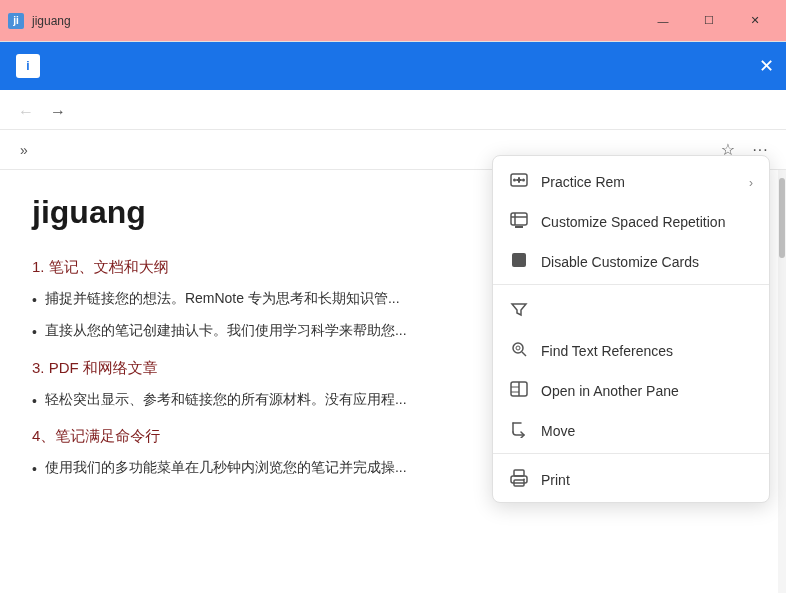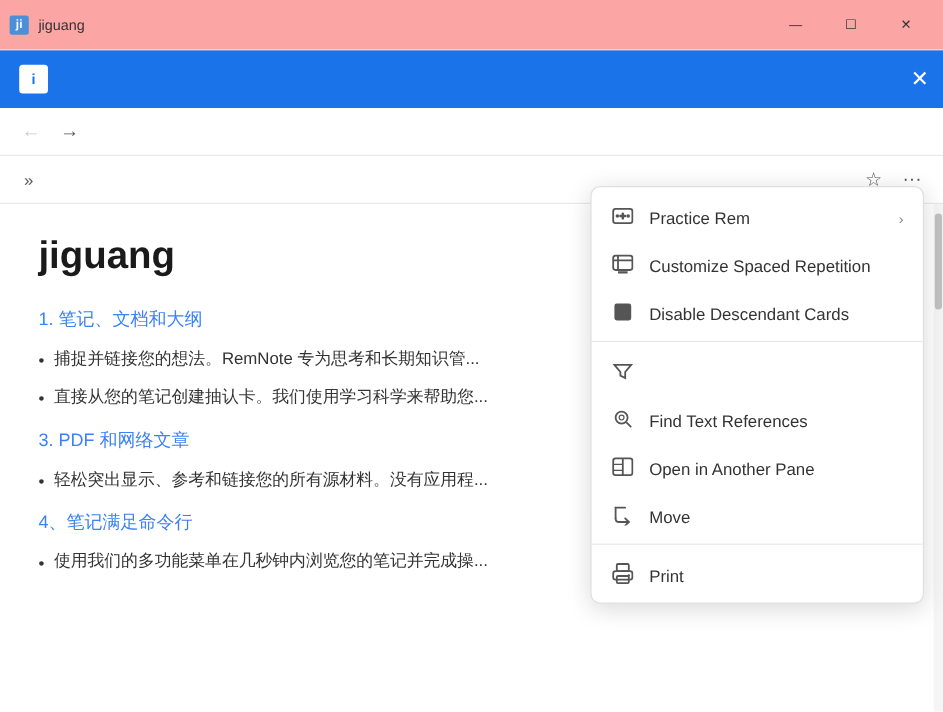--- a/index.html
+++ b/index.html
@@ -182,21 +182,21 @@
       list-style: none;
       padding: 0;
     }
     .content-item {
       margin-bottom: 8px;
       font-size: 14px;
       line-height: 1.6;
       color: #333;
     }
     .content-item.numbered {
-      color: #3b82f6;
+      color: #7f1d1d;
       font-size: 15px;
       margin-top: 12px;
     }
     .content-item.bullet {
       display: flex;
       align-items: flex-start;
       gap: 8px;
     }
     .bullet-dot {
       color: #333;
@@ -357,21 +357,21 @@
   </svg>
       </span>
       <span class="menu-item-label">Customize Spaced Repetition</span>
     </div>
     <div class="menu-item">
       <span class="menu-item-icon">
         <svg width="18" height="18" viewBox="0 0 18 18" fill="none">
     <rect x="2" y="2" width="14" height="14" rx="2" fill="#555"></rect>
   </svg>
       </span>
-      <span class="menu-item-label">Disable Descendant Cards</span>
+      <span class="menu-item-label">Disable Customize Cards</span>
     </div>
     <div class="menu-divider"></div>
     <div class="menu-item">
       <span class="menu-item-icon">
         <svg width="18" height="18" viewBox="0 0 18 18" fill="none">
     <polygon points="2,4 16,4 11,10 11,15 7,13 7,10" stroke="#555" stroke-width="1.5" fill="none"></polygon>
   </svg>
       </span>
     </div>
     <div class="menu-item">

